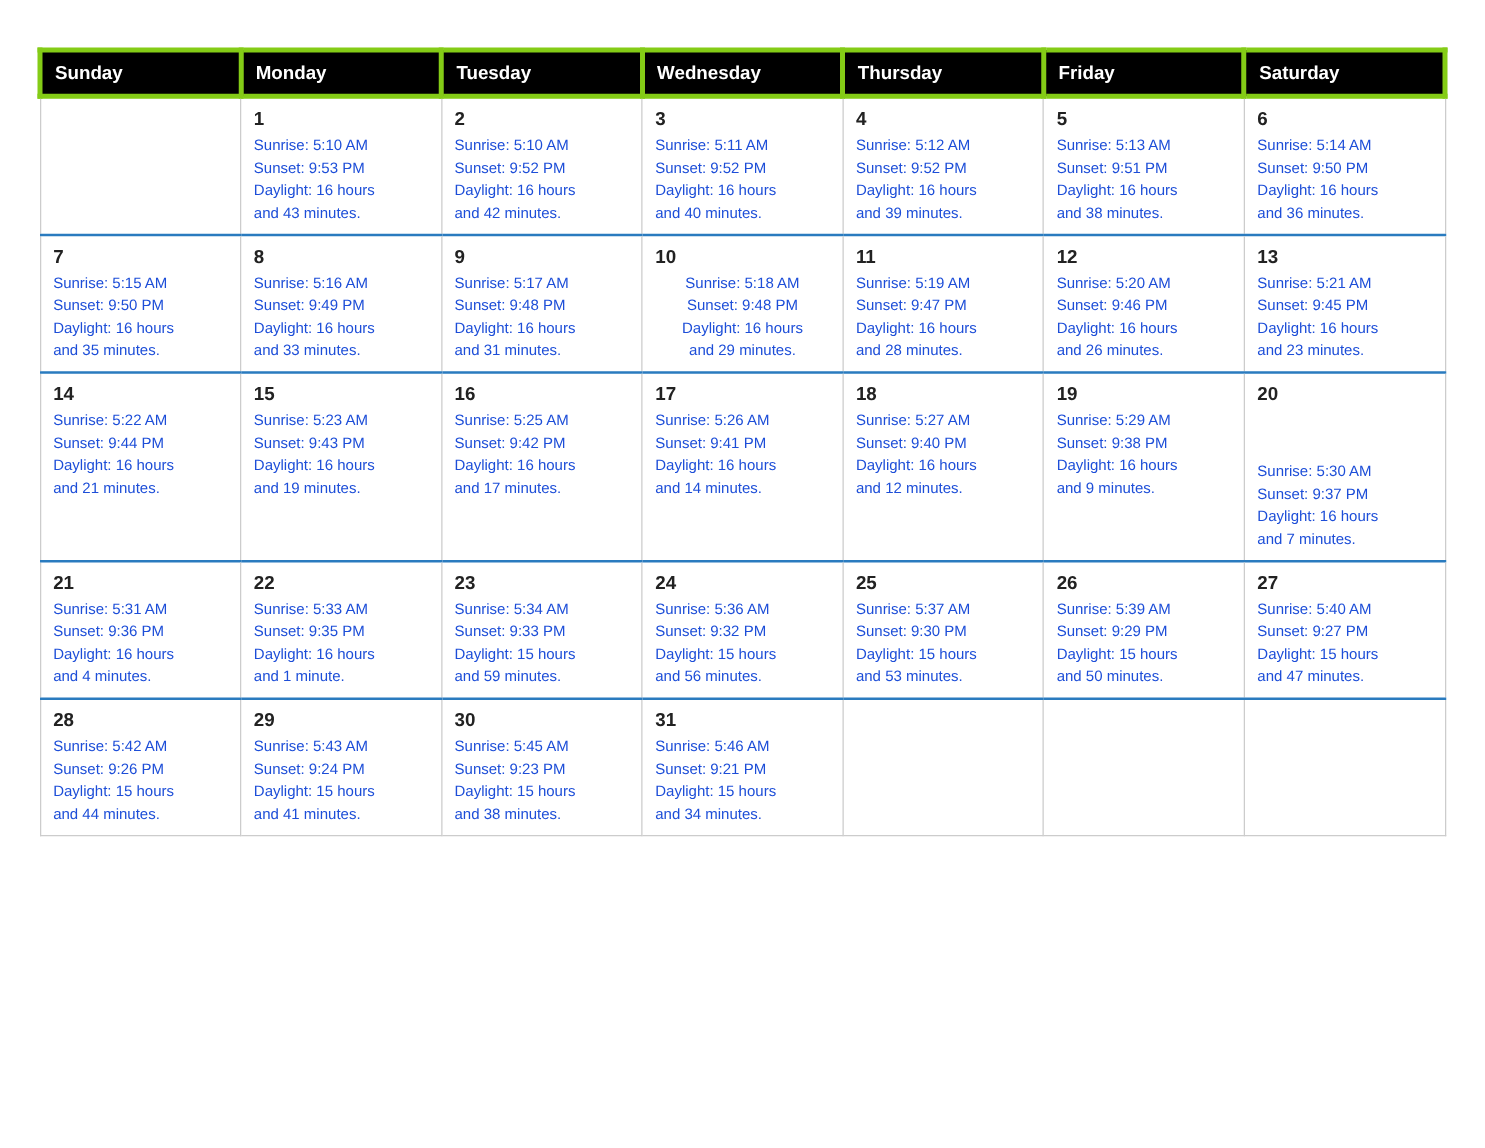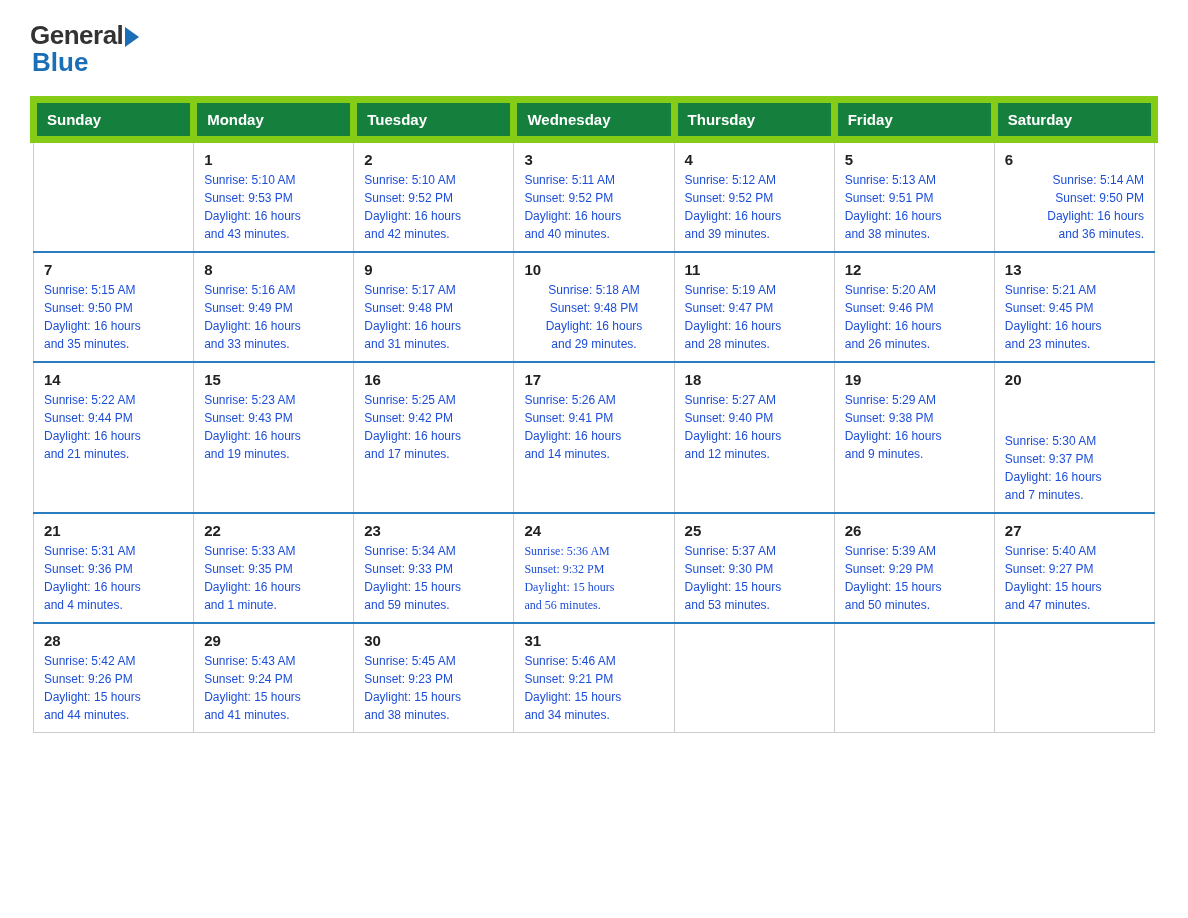--- a/index.html
+++ b/index.html
@@ -60,27 +60,27 @@
     .location {
       font-size: 22px;
       color: #555;
       margin-top: 4px;
     }
     .calendar-table {
       width: 100%;
       border-collapse: collapse;
     }
     .calendar-table th {
-      background-color: #15803d;
+      background-color: #000000;
       color: #fff;
       font-size: 15px;
       font-weight: bold;
       padding: 8px 10px;
       text-align: left;
-      border: 7px solid #84cc16;
+      border: 4px solid #84cc16;
       margin-top: 34px;
     }
     .calendar-table td {
       vertical-align: top;
       padding: 8px 10px;
       border: 1px solid #ccc;
       width: calc(100% / 7);
       font-size: 12.5px;
       color: #333;
       min-height: 100px;
@@ -105,27 +105,20 @@
       
     }
     .row-separator td {
       border-top: 2px solid #2a7bbf;
     }
   </style>
 </head>
 <body>
 
 <div class="header">
-  <div class="logo">
-    <div class="logo-top">
-      <span class="logo-general">General</span>
-      <div class="logo-arrow"></div>
-    </div>
-    <span class="logo-blue">Blue</span>
-  </div>
 </div>
 
 <table class="calendar-table">
   <thead>
     <tr>
     <th>Sunday</th>
         <th>Monday</th>
         <th>Tuesday</th>
         <th>Wednesday</th>
         <th>Thursday</th>
@@ -166,21 +159,21 @@
         </td>
         <td>
           <span class="day-number">5</span>
           <div class="day-info" style="white-space: pre-line;">Sunrise: 5:13 AM
 Sunset: 9:51 PM
 Daylight: 16 hours
 and 38 minutes.</div>
         </td>
         <td>
           <span class="day-number">6</span>
-          <div class="day-info" style="white-space: pre-line; text-align: right;">Sunrise: 5:14 AM
+          <div class="day-info" style="white-space: pre-line;">Sunrise: 5:14 AM
 Sunset: 9:50 PM
 Daylight: 16 hours
 and 36 minutes.</div>
         </td>
       </tr>
       <tr class="row-separator">
         <td>
           <span class="day-number">7</span>
           <div class="day-info" style="white-space: pre-line;">Sunrise: 5:15 AM
 Sunset: 9:50 PM
@@ -298,21 +291,21 @@
         </td>
         <td>
           <span class="day-number">23</span>
           <div class="day-info" style="white-space: pre-line;">Sunrise: 5:34 AM
 Sunset: 9:33 PM
 Daylight: 15 hours
 and 59 minutes.</div>
         </td>
         <td>
           <span class="day-number">24</span>
-          <div class="day-info" style="white-space: pre-line; font-family: Liberation Serif, serif;">Sunrise: 5:36 AM
+          <div class="day-info" style="white-space: pre-line;">Sunrise: 5:36 AM
 Sunset: 9:32 PM
 Daylight: 15 hours
 and 56 minutes.</div>
         </td>
         <td>
           <span class="day-number">25</span>
           <div class="day-info" style="white-space: pre-line;">Sunrise: 5:37 AM
 Sunset: 9:30 PM
 Daylight: 15 hours
 and 53 minutes.</div>

